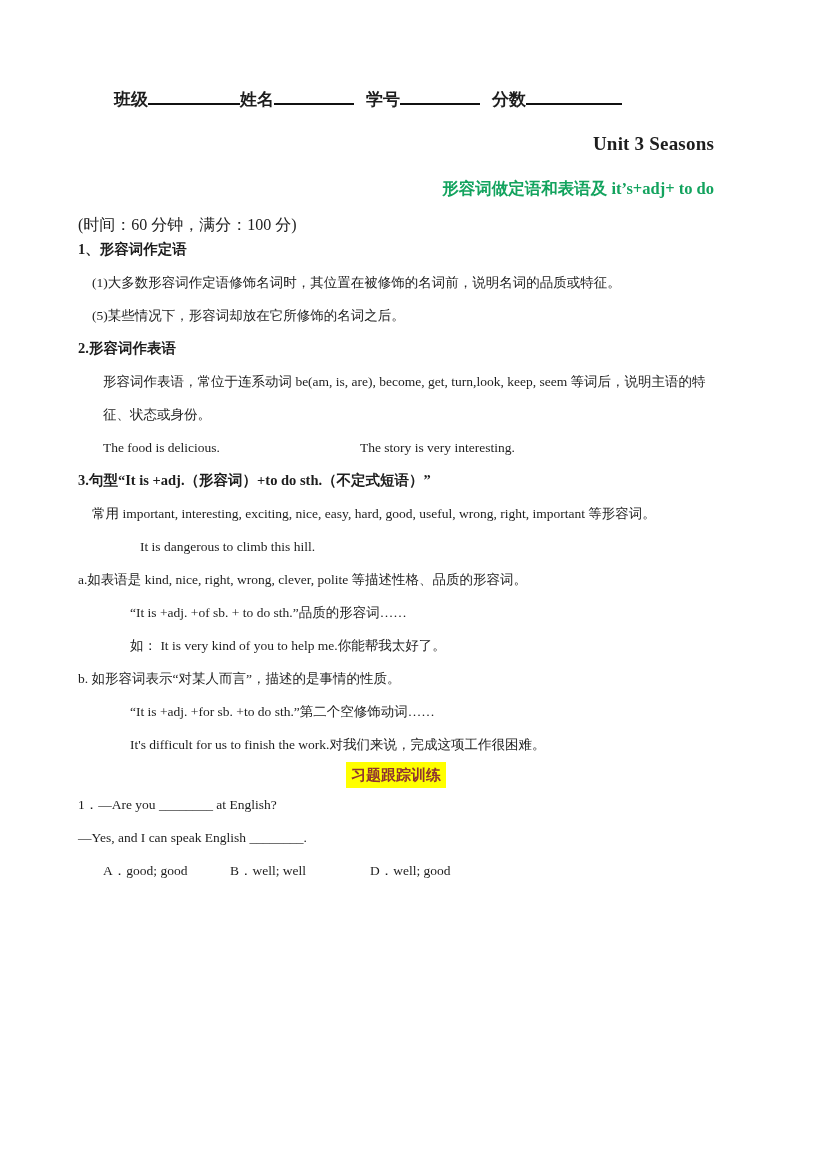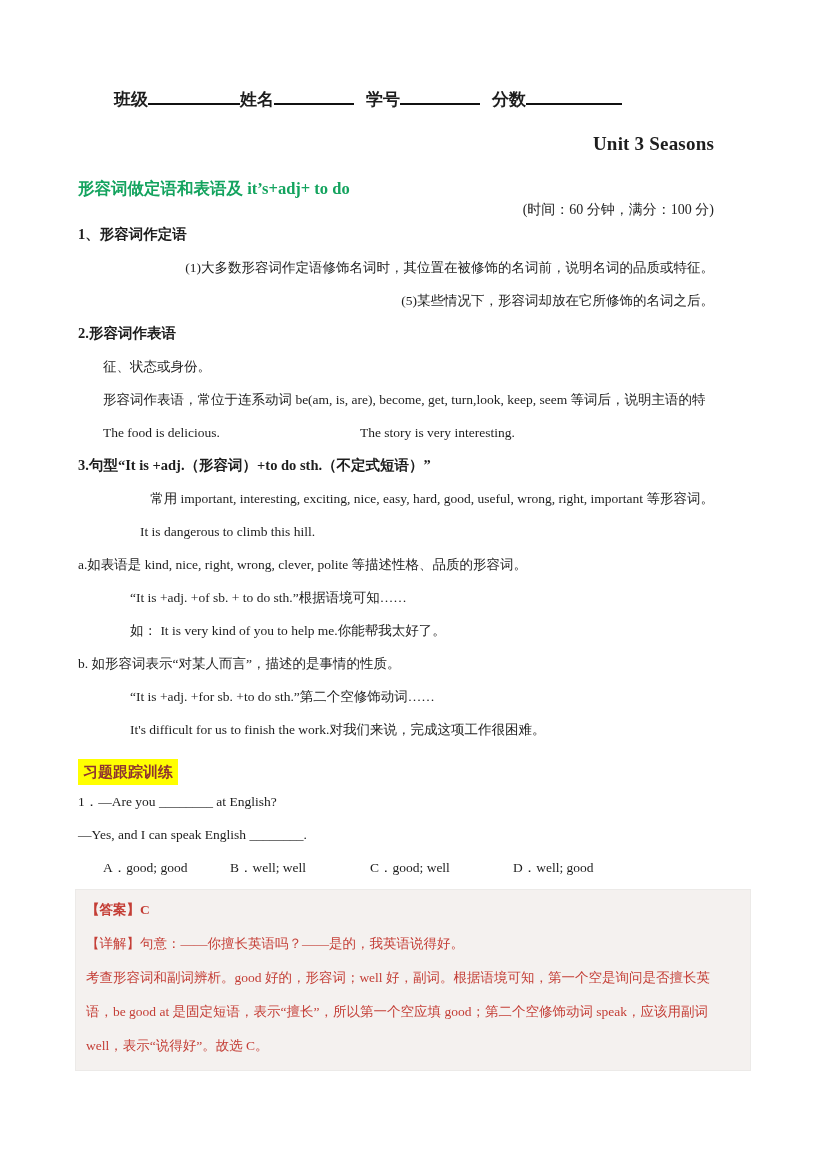--- a/index.html
+++ b/index.html
@@ -36,45 +36,46 @@
   
   .title {
     text-align: right;
     font-weight: bold;
     font-size: 19px;
     line-height: 26px;
     margin-top: 19px;
     letter-spacing: 0.2px;
   }
   .subtitle {
-    text-align: left;
+    text-align: right;
     font-weight: bold;
     font-size: 16.5px;
     line-height: 24px;
     margin-top: 20px;
     color: var(--green, #13a35e);
   }
   .meta {
-    text-align: right;
-    font-size: 14px;
+    text-align: left;
+    font-size: 16px;
     line-height: 17px;
+    margin-top: 15px;
     color: #222;
   }
   
   .ln { font-size: 13.5px; line-height: 33px; white-space: nowrap; }
   .sec { font-weight: bold; font-size: 14.5px; }
-  .in1 { padding-left: 14px; text-align: right; }
+  .in1 { padding-left: 14px; }
   .in2 { padding-left: 25px; }
   .in3 { padding-left: 52px; }
   .in4 { padding-left: 62px; }
   .exrow { display: flex; }
   .exrow .excell-left { width: 230px; }
   .exrow2 .excell-left { width: 257px; }
   
-  .banner-row { line-height: 24px; margin-top: 13px; }
+  .banner-row { text-align: center; line-height: 24px; margin-top: 1px; }
   .banner {
     display: inline-block;
     background: var(--banner-bg, #ffff00);
     color: var(--banner-text, #8f3430);
     font-weight: bold;
     font-size: 15px;
     padding: 1px 5px;
   }
   .options { display: flex; padding-left: 25px; }
   .opt0 { width: 127px; }
@@ -104,51 +105,43 @@
 
   <div class="title">Unit 3 Seasons</div>
   <div class="subtitle">形容词做定语和表语及 it’s+adj+ to do</div>
   <div class="meta">(时间：60 分钟，满分：100 分)</div>
 
   <div class="ln sec">1、形容词作定语</div>
   <div class="ln in1">(1)大多数形容词作定语修饰名词时，其位置在被修饰的名词前，说明名词的品质或特征。</div>
   <div class="ln in1">(5)某些情况下，形容词却放在它所修饰的名词之后。</div>
 
   <div class="ln sec">2.形容词作表语</div>
+  <div class="ln in2">形容词作表语，常位于连系动词 be(am, is, are), become, get, turn,look,  keep, seem 等词后，说明主语的特</div>
   <div class="ln in2">征、状态或身份。</div>
-  <div class="ln in2">形容词作表语，常位于连系动词 be(am, is, are), become, get, turn,look,  keep, seem 等词后，说明主语的特</div>
   <div class="ln in2 exrow exrow2">
     <span class="excell-left">The food is delicious.</span>
     <span>The story is very interesting.</span>
   </div>
 
   <div class="ln sec">3.句型“It is +adj.（形容词）+to do sth.（不定式短语）”</div>
   <div class="ln in1">常用 important, interesting, exciting, nice, easy, hard, good, useful, wrong, right, important 等形容词。</div>
   <div class="ln in4">It is dangerous to climb this hill.</div>
   <div class="ln">a.如表语是 kind, nice, right, wrong, clever, polite 等描述性格、品质的形容词。</div>
-  <div class="ln in3">“It is +adj. +of sb. + to do sth.”根据语境可知……</div>
+  <div class="ln in3">“It is +adj. +of sb. + to do sth.”品质的形容词……</div>
   <div class="ln in3">如：  It is very kind of you to help me.你能帮我太好了。</div>
   <div class="ln">b. 如形容词表示“对某人而言”，描述的是事情的性质。</div>
   <div class="ln in3">“It is +adj. +for sb. +to do sth.”第二个空修饰动词……</div>
   <div class="ln in3">It's difficult for us to finish the work.对我们来说，完成这项工作很困难。</div>
 
   <div class="banner-row">
     <span class="banner">习题跟踪训练</span>
   </div>
 
   <div class="ln">1．—Are you ________ at English?</div>
   <div class="ln">—Yes, and I can speak English ________.</div>
   <div class="ln options">
     <span class="opt0">A．good; good</span>
     <span class="opt1">B．well; well</span>
-    <span class="opt2">C．good; well</span>
     <span>D．well; good</span>
   </div>
 
-  <div class="answer">
-    <div class="ln marker">【答案】C</div>
-    <div class="ln">【详解】句意：——你擅长英语吗？——是的，我英语说得好。</div>
-    <div class="ln">考查形容词和副词辨析。good 好的，形容词；well 好，副词。根据语境可知，第一个空是询问是否擅长英</div>
-    <div class="ln">语，be good at 是固定短语，表示“擅长”，所以第一个空应填 good；第二个空修饰动词 speak，应该用副词</div>
-    <div class="ln">well，表示“说得好”。故选 C。</div>
-  </div>
 
 </div>
 
 </body></html>

